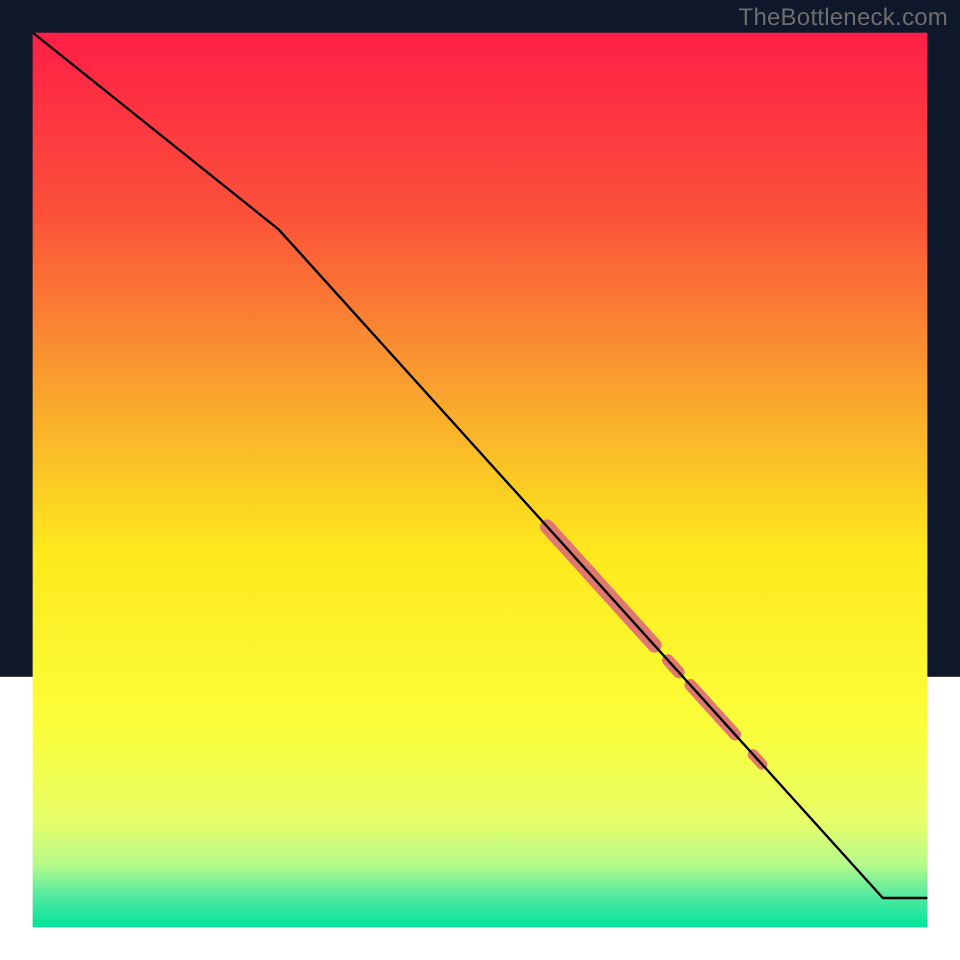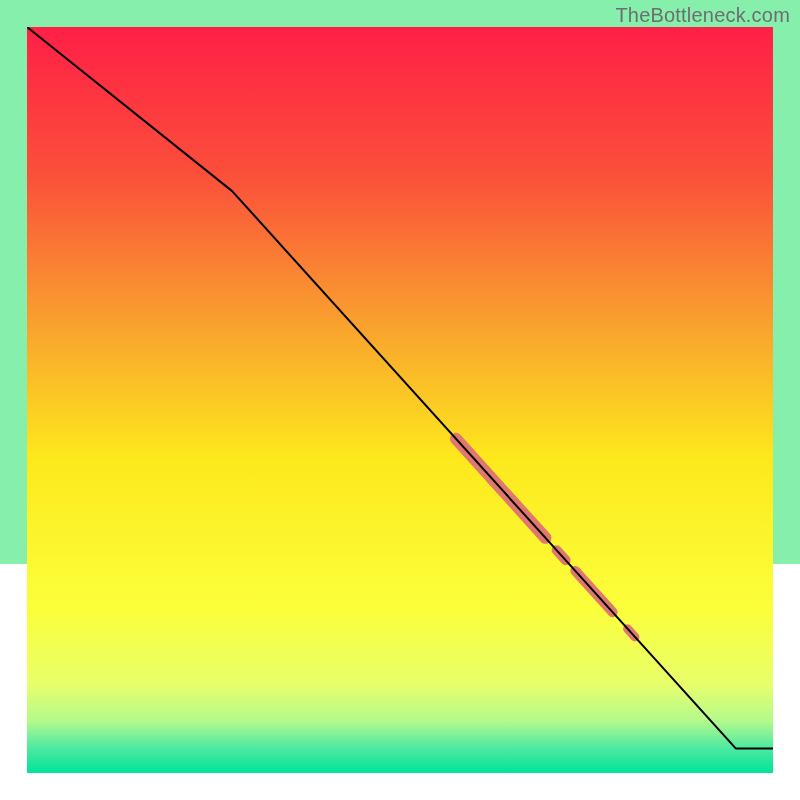--- a/index.html
+++ b/index.html
@@ -1,20 +1,20 @@
 <!DOCTYPE html>
 <html><head>
 <meta charset="utf-8">
 <style>
   * { margin: 0; padding: 0; box-sizing: border-box; }
   html, body { width: 800px; height: 800px; overflow: hidden; }
   .frame {
     width: 800px;
     height: 564px;
-    background: #86efac;
+    background: #0f172a;
     position: relative;
   }
   .attribution {
     position: absolute;
     top: 4px;
     right: 10px;
     color: #6e6e6e;
     font-family: Arial, Helvetica, sans-serif;
     font-size: 20px;
     font-weight: 400;

